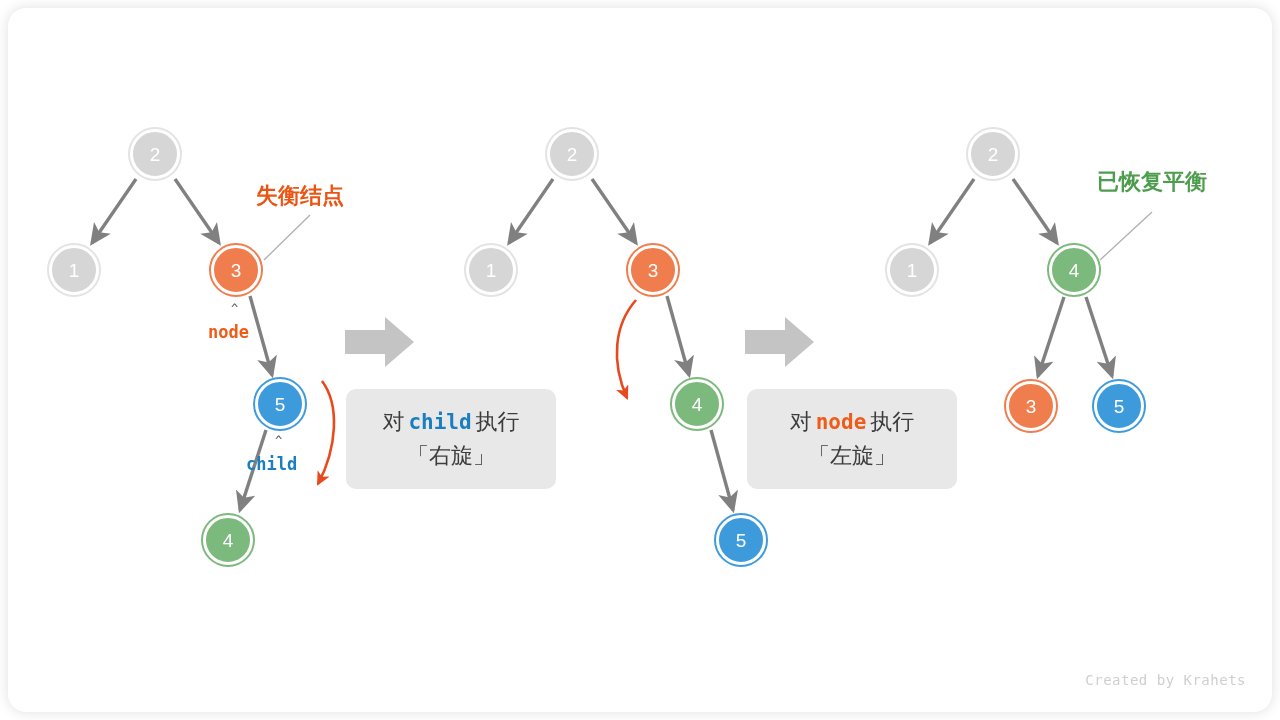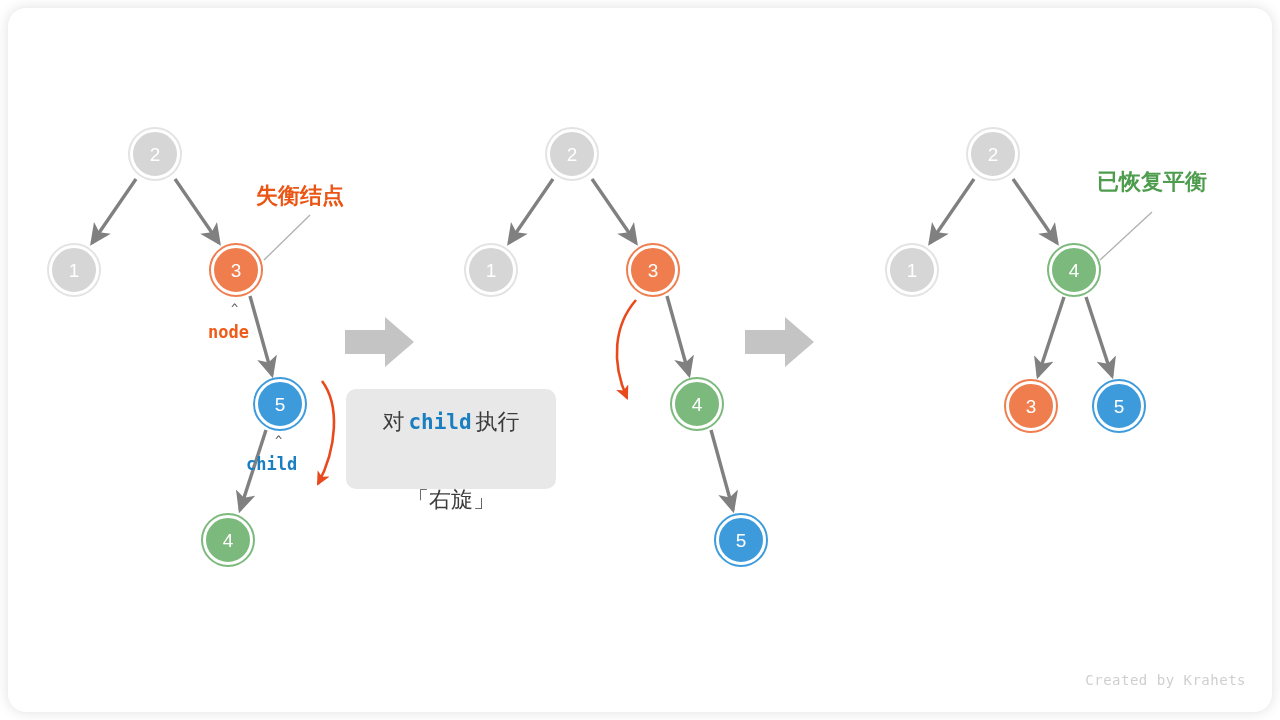--- a/index.html
+++ b/index.html
@@ -119,21 +119,20 @@
     justify-content: center;
     z-index: 6;
     padding: 10px 0;
   }
   .opbox .line1, .opbox .line2 {
     white-space: nowrap;
     font-size: 22px;
     color: #3c3c3c;
     line-height: 1.55;
     font-family: "Liberation Sans", "DejaVu Sans", sans-serif;
-    margin-top: 44px;
   }
   .opbox .mono {
     font-family: "DejaVu Sans Mono", "Liberation Mono", monospace;
     font-weight: bold;
     font-size: 21px;
     padding: 0 4px;
   }
   .opbox .mono.blue-txt   { color: #1a7fc1; }
   .opbox .mono.orange-txt { color: #ef5b18; }
 
@@ -250,20 +249,26 @@
     </div>
     <div class="node blue" style="left:716px; top:515px;">
       <span class="val">5</span>
     </div>
   </div>
 
   <svg class="steparrow" style="left:745px; top:313px;" width="70" height="58" viewBox="0 0 70 58">
     <path d="M0,17 L40,17 L40,4 L69,29 L40,54 L40,41 L0,41 Z" fill="#c4c4c4"></path>
   </svg>
 
+  <div class="opbox" style="left:747px; top:389px; width:210px; height:100px;">
+    <div class="line1">
+      <span>对</span><span class="mono orange-txt">node</span><span>执行</span>
+    </div>
+    <div class="line2">「左旋」</div>
+  </div>
 
   <div>
     <div class="node gray" style="left:968px; top:129px;">
       <span class="val">2</span>
     </div>
     <div class="node gray" style="left:887px; top:245px;">
       <span class="val">1</span>
     </div>
     <div class="node green" style="left:1049px; top:245px;">
       <span class="val">4</span>

